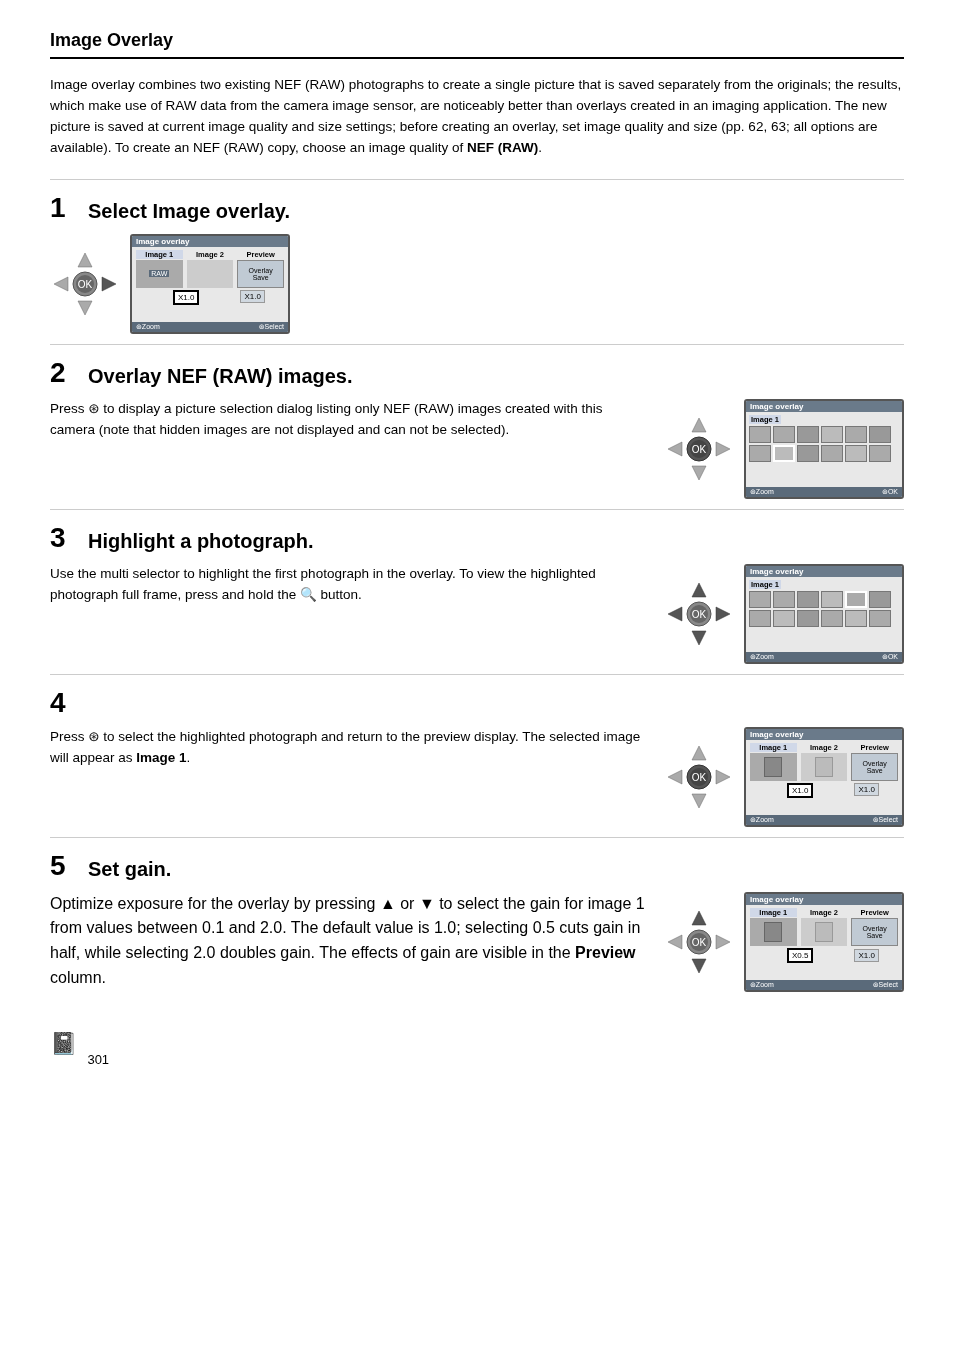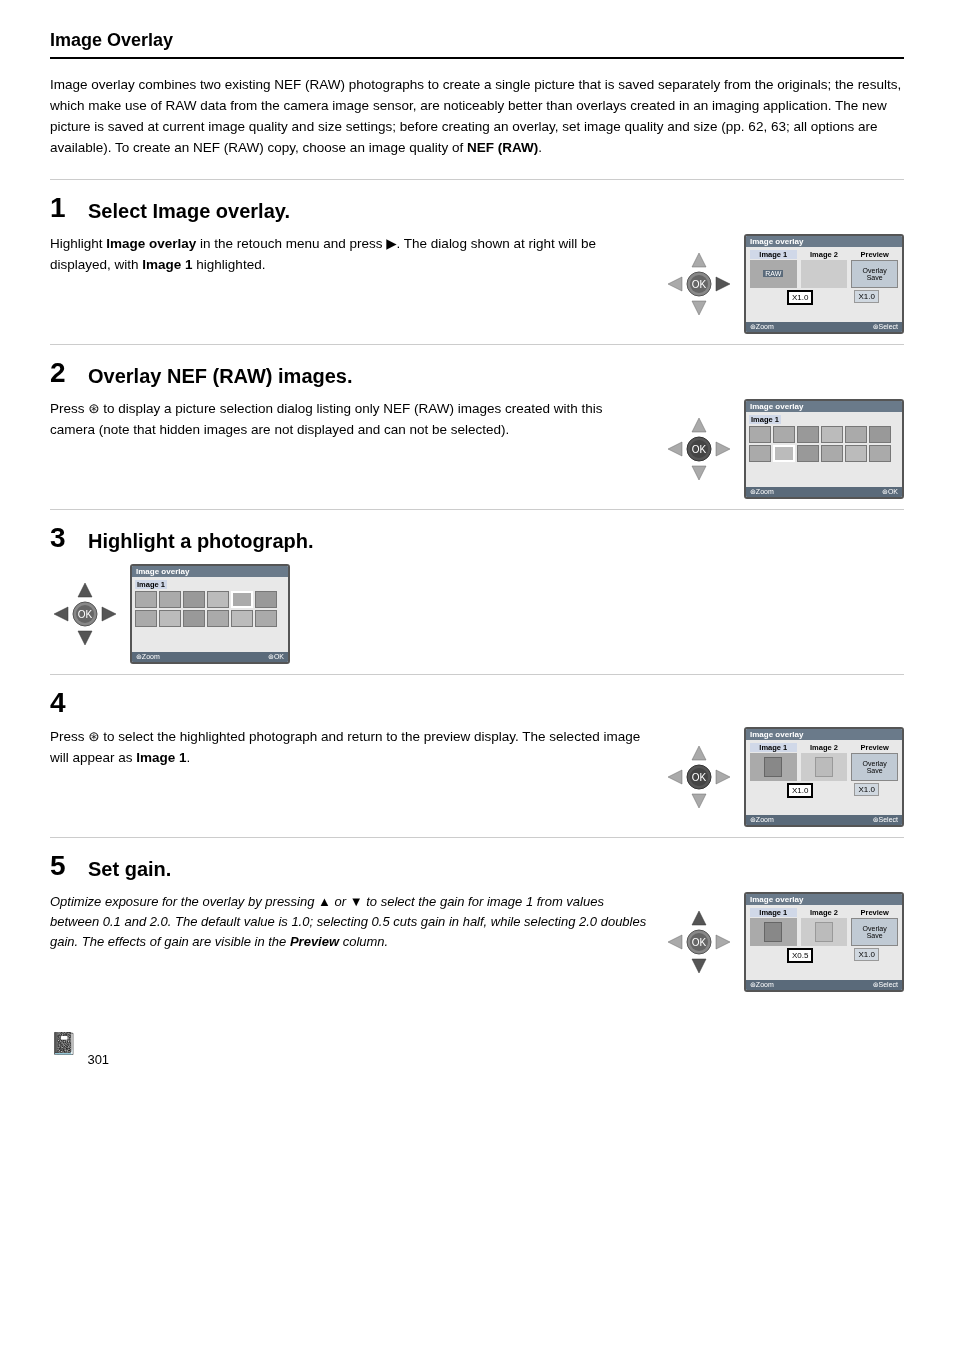--- a/index.html
+++ b/index.html
@@ -134,22 +134,21 @@
       border: 1px solid #888;
       padding: 1px 2px;
       text-align: center;
     }
     .page-number {
       margin-top: 30px;
       font-size: 13px;
     }
     
     .step-block-tall .step-text {
-      font-size: 13px;
-      font-style: italic;
+      font-size: 16px;
     }
   </style>
 </head>
 <body>
 
 <div class="page-title">Image Overlay</div>
 
 <p class="intro-text">
   Image overlay combines two existing NEF (RAW) photographs to create a single
   picture that is saved separately from the originals; the results, which make use of RAW
@@ -158,24 +157,20 @@
   settings; before creating an overlay, set image quality and size (pp. 62, 63; all options
   are available).  To create an NEF (RAW) copy, choose an image quality of <strong>NEF (RAW)</strong>.
 </p>
 
 <div class="step-block">
   <div class="step-header">
     <span class="step-number">1</span>
     <span class="step-title">Select <strong>Image overlay.</strong></span>
   </div>
   <div class="step-content">
-    <p class="step-text">
-      Highlight <strong>Image overlay</strong> in the retouch menu
-      and press ▶.  The dialog shown at right will be displayed, with <strong>Image 1</strong> highlighted.
-    </p>
     <div class="step-visuals">
 
       <div class="dpad">
         <svg viewBox="0 0 70 70">
           <circle cx="35" cy="35" r="12" fill="#888" stroke="#555" stroke-width="1"></circle>
           <circle cx="35" cy="35" r="9" fill="#666"></circle>
           <text x="35" y="39" text-anchor="middle" fill="white" font-size="10" font-family="Arial">OK</text>
 
           <polygon points="35,4 28,18 42,18" fill="#aaa" stroke="#666" stroke-width="0.5"></polygon>
 
@@ -271,20 +266,26 @@
     </div>
   </div>
 </div>
 
 <div class="step-block">
   <div class="step-header">
     <span class="step-number">3</span>
     <span class="step-title">Highlight a photograph.</span>
   </div>
   <div class="step-content">
+    <p class="step-text">
+      Use the multi selector to highlight the first
+      photograph in the overlay.  To view the
+      highlighted photograph full frame, press and
+      hold the 🔍 button.
+    </p>
     <div class="step-visuals">
       <div class="dpad">
         <svg viewBox="0 0 70 70">
           <circle cx="35" cy="35" r="12" fill="#888" stroke="#555" stroke-width="1"></circle>
           <circle cx="35" cy="35" r="9" fill="#666"></circle>
           <text x="35" y="39" text-anchor="middle" fill="white" font-size="10" font-family="Arial">OK</text>
 
           <polygon points="35,4 28,18 42,18" fill="#555" stroke="#333" stroke-width="0.5"></polygon>
 
           <polygon points="35,66 28,52 42,52" fill="#555" stroke="#333" stroke-width="0.5"></polygon>
@@ -422,21 +423,21 @@
             <div style="font-size:7.5px; font-weight:bold;">Image 2</div>
             <div style="background:#ccc; height:28px; margin-top:1px; display:flex; align-items:center; justify-content:center;">
               <div style="width:18px;height:20px;background:#bbb;border:1px solid #999;"></div>
             </div>
           </div>
           <div style="flex:1; text-align:center;">
             <div style="font-size:7.5px; font-weight:bold;">Preview</div>
             <div class="overlay-save-btn" style="margin-top:1px; height:28px; display:flex; align-items:center; justify-content:center; font-size:7px;">Overlay<br>Save</div>
           </div>
         </div>
-        <div style="display:flex; gap:4px; padding:1px 4px;">
+        <div style="display:flex; gap:4px; padding:1px 4px;align-items:center;">
           <div style="flex:1; text-align:center;"><span class="screen-x-selected screen-x-value">X0.5</span></div>
           <div style="flex:1; text-align:center;"><span class="screen-x-value">X1.0</span></div>
           <div style="flex:1;"></div>
         </div>
         <div class="screen-bottom-bar">
           <span>⊛Zoom</span>
           <span>⊛Select</span>
         </div>
       </div>
     </div>

